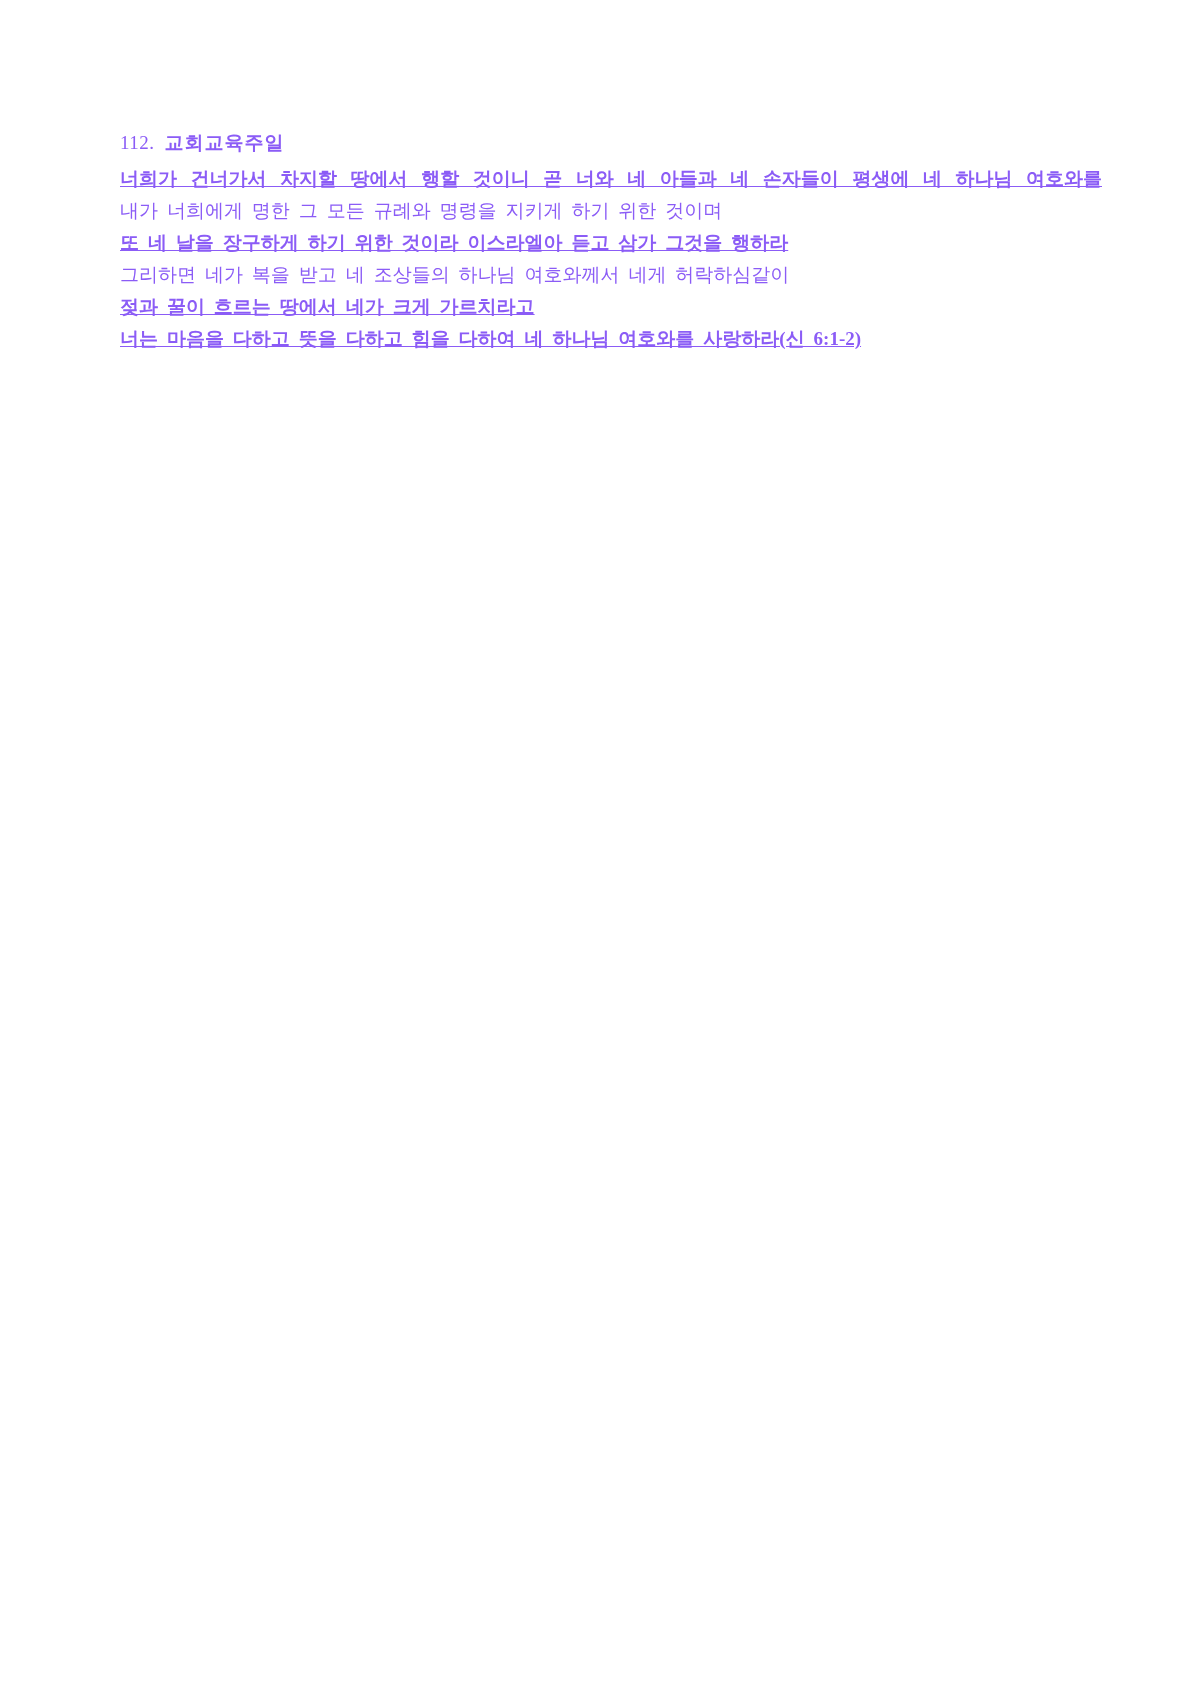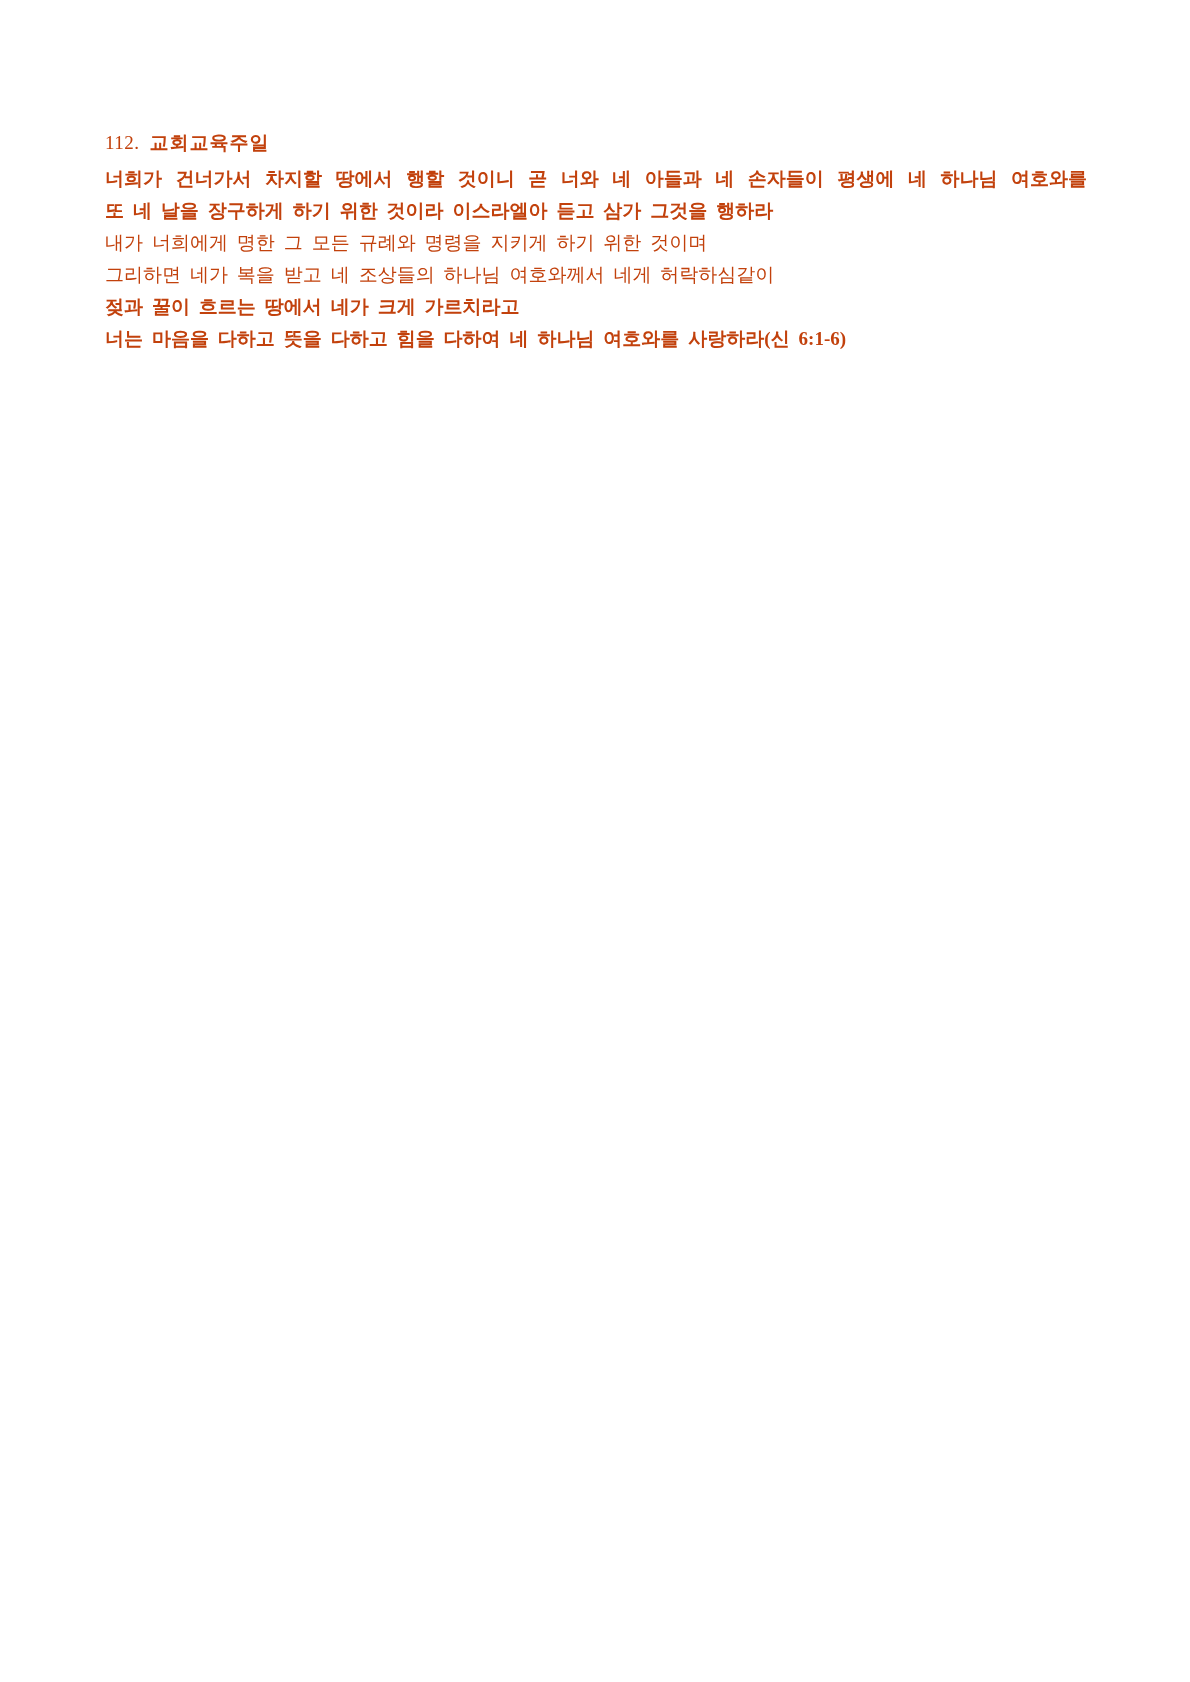--- a/index.html
+++ b/index.html
@@ -9,27 +9,27 @@
   }
   .page {
     position: relative;
     width: 1190px;
     height: 1682px;
     background: #ffffff;
     overflow: hidden;
   }
   .content {
     position: absolute;
-    left: 105px;
+    left: 120px;
     top: 127px;
     width: 982px;
     font-family: "Liberation Serif", "DejaVu Serif", serif;
     font-size: 19px;
     line-height: 32px;
-    color: #c2410c;
+    color: #8b5cf6;
     word-spacing: 0.22em;
   }
   .heading {
     line-height: 32px;
     margin-bottom: 4px;
     white-space: nowrap;
   }
   .heading .num {
     font-weight: normal;
     letter-spacing: 0.5px;
@@ -37,37 +37,38 @@
   }
   .heading .ttl {
     font-weight: bold;
     letter-spacing: 1px;
   }
   .line {
     min-height: 32px;
   }
   .bold {
     font-weight: bold;
+    text-decoration: underline;
   }
   .justify-full {
     text-align: justify;
     text-align-last: justify;
   }
 </style>
 </head>
 <body>
 
 <div class="page">
   <div class="content">
 
     <div class="heading">
       <span class="num">112.</span><span class="ttl">교회교육주일</span>
     </div>
 
     <div class="line bold justify-full">너희가 건너가서 차지할 땅에서 행할 것이니 곧 너와 네 아들과 네 손자들이 평생에 네 하나님 여호와를</div>
+    <div class="line">내가 너희에게 명한 그 모든 규례와 명령을 지키게 하기 위한 것이며</div>
     <div class="line bold">또 네 날을 장구하게 하기 위한 것이라 이스라엘아 듣고 삼가 그것을 행하라</div>
-    <div class="line">내가 너희에게 명한 그 모든 규례와 명령을 지키게 하기 위한 것이며</div>
     <div class="line">그리하면 네가 복을 받고 네 조상들의 하나님 여호와께서 네게 허락하심같이</div>
     <div class="line bold">젖과 꿀이 흐르는 땅에서 네가 크게 가르치라고</div>
-    <div class="line bold">너는 마음을 다하고 뜻을 다하고 힘을 다하여 네 하나님 여호와를 사랑하라(신 6:1-6)</div>
+    <div class="line bold">너는 마음을 다하고 뜻을 다하고 힘을 다하여 네 하나님 여호와를 사랑하라(신 6:1-2)</div>
 
   </div>
 </div>
 
 </body></html>

